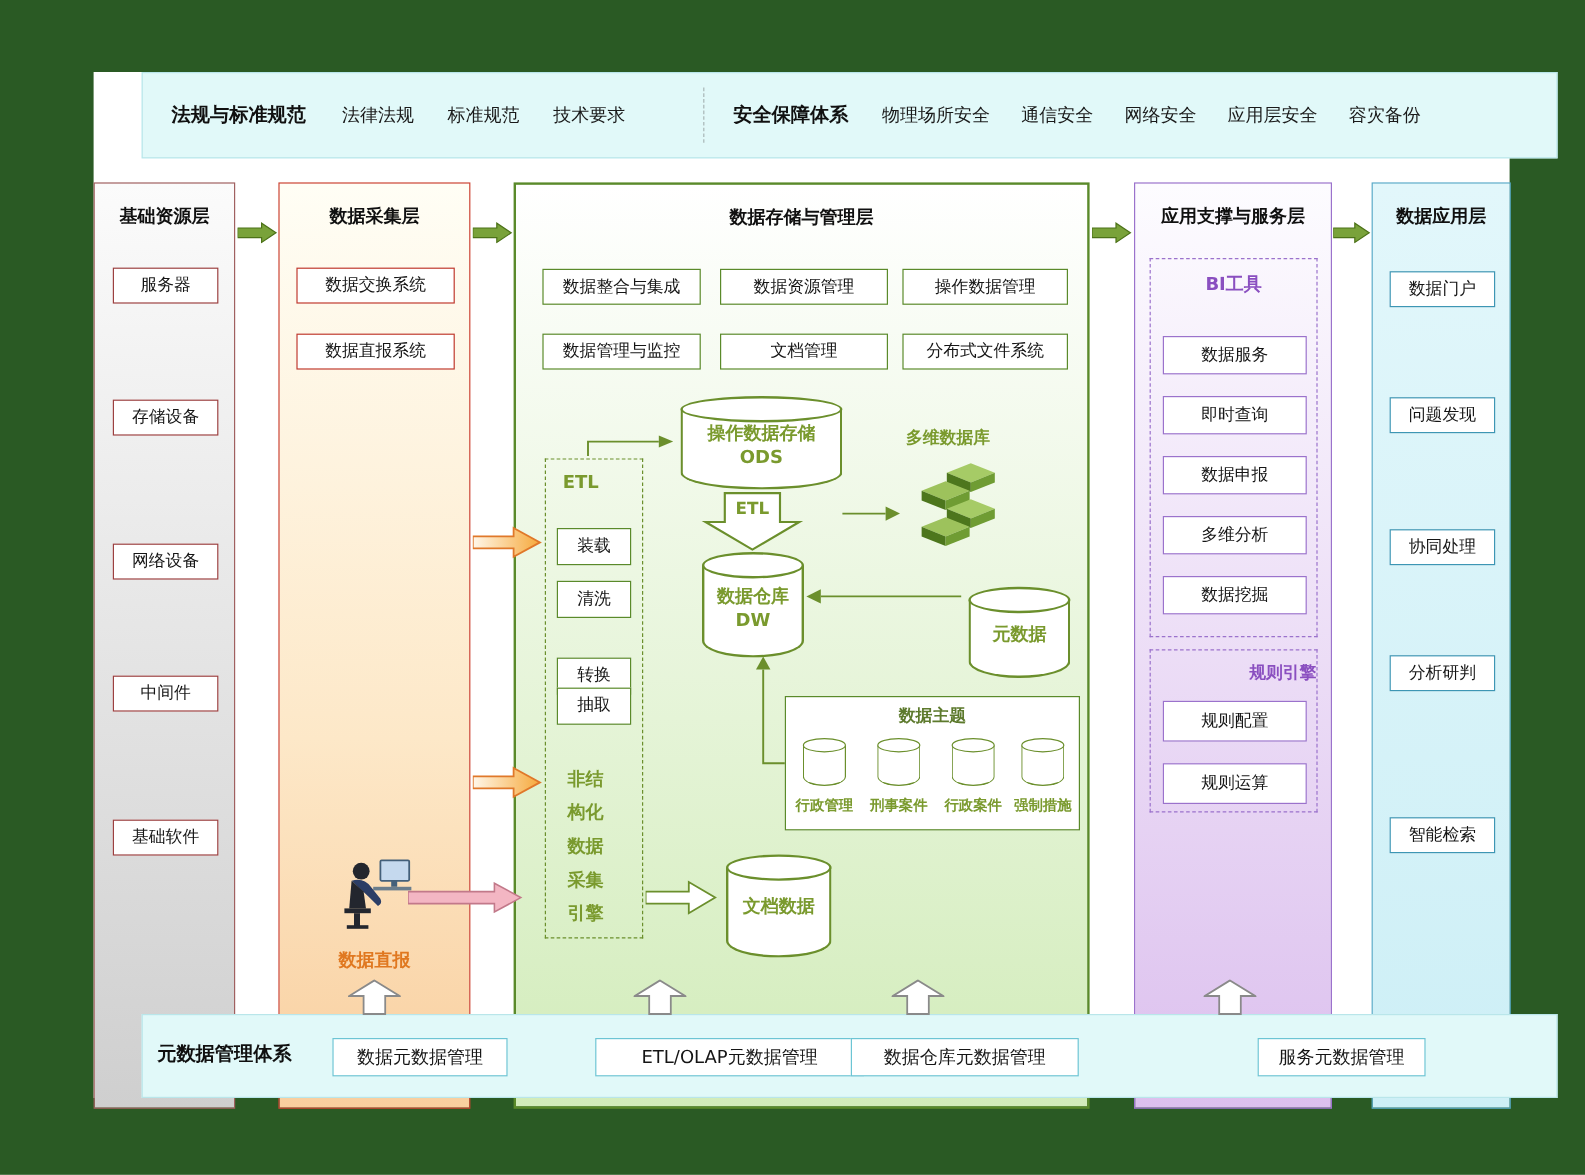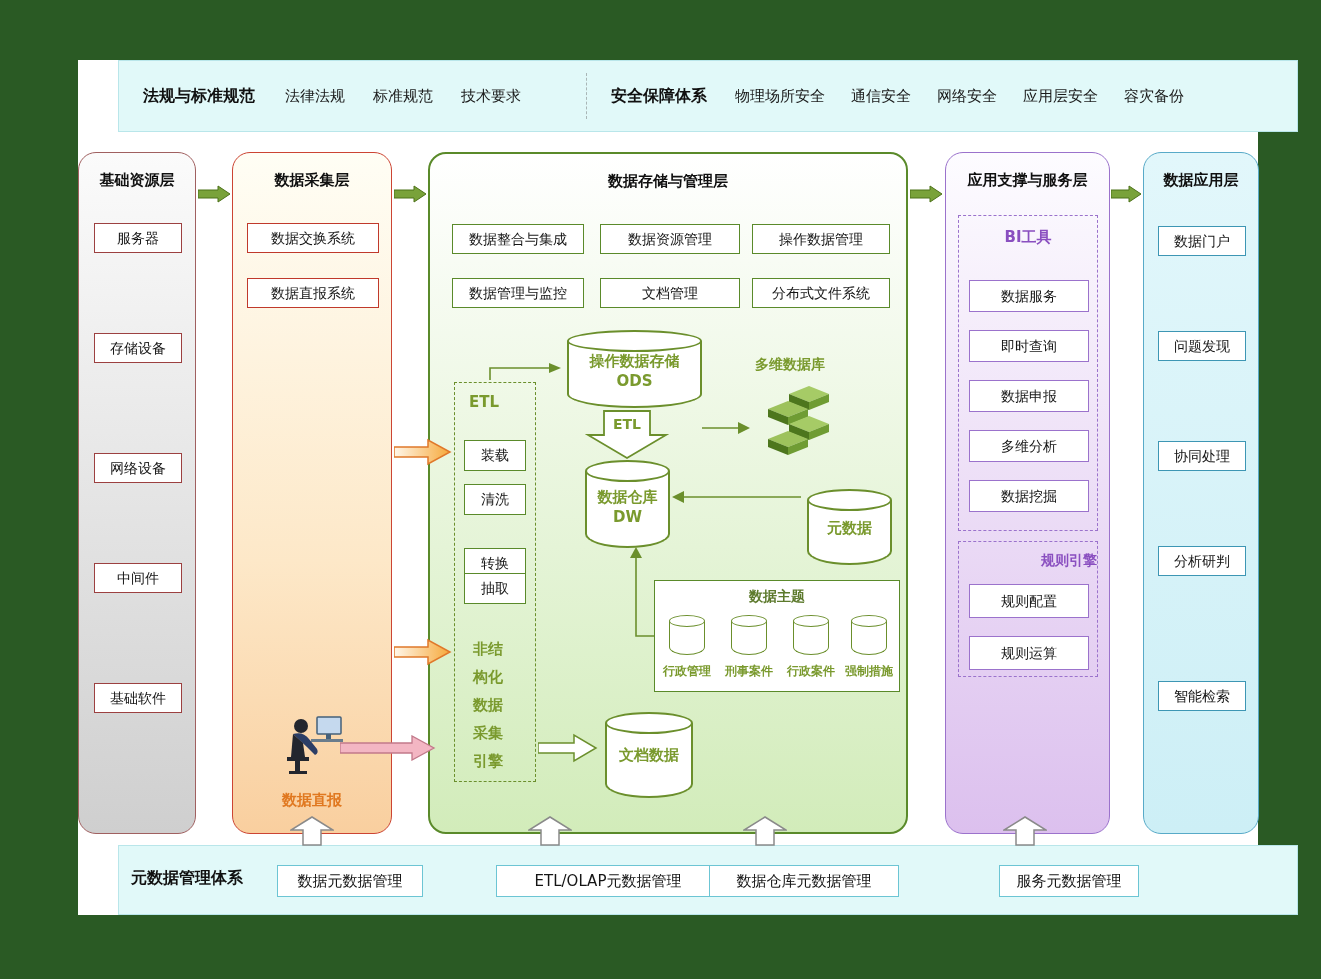--- a/index.html
+++ b/index.html
@@ -15,21 +15,21 @@
   .panel { position:absolute; left:78px; top:60px; width:1180px; height:855px; background:#ffffff; }
   .cbar {
     position:absolute; left:78px; width:1180px; height:72px;
     background:#e1f9f9; border:1px solid #b9e6ea;margin-left:40px;
   }
   .tb-group { position:absolute; top:0; bottom:0; display:flex; align-items:center; }
   .tb-title { font-weight:bold; font-size:16px; color:#101010; }
   .tb-item { font-size:15px; color:#1a1a1a; }
   .tb-divider { position:absolute; top:12px; bottom:12px; border-left:1px dashed #a9b6b6; }
 
-  .col { position:absolute; top:152px; height:682px;border-radius:18px; }
+  .col { position:absolute; top:152px; height:772px; }
   .col-resources { left:78px; width:118px; background:linear-gradient(180deg,#fbfbfb,#cfcfcf); border:1px solid #a06060; }
   .col-collection { left:232px; width:160px; background:linear-gradient(180deg,#fffef5 0%,#fde8c8 60%,#f9cf9f 100%); border:1.5px solid #cc4433; }
   .col-storage { left:428px; width:480px; background:linear-gradient(180deg,#ffffff,#d2ecba); border:2px solid #5a8a2a; }
   .col-services { left:945px; width:165px; background:linear-gradient(180deg,#fdfcff,#dcc0ee); border:1.5px solid #9b72cc; }
   .col-application { left:1143px; width:116px; background:linear-gradient(180deg,#e2f7fb,#cdeff6); border:1.5px solid #58aac8; }
 
   .coltitle { position:absolute; left:0; right:0; top:18px; text-align:center; font-weight:bold; font-size:15px; color:#101010; }
 
   .box {
     position:absolute; background:#fff; display:flex; align-items:center; justify-content:center;
@@ -240,21 +240,21 @@
   <div class="box b1" style="left:14px;top:288px;width:88px;height:30px;">协同处理</div>
   <div class="box b1" style="left:14px;top:393px;width:88px;height:30px;">分析研判</div>
   <div class="box b1" style="left:14px;top:528px;width:88px;height:30px;">智能检索</div>
 </div>
 
 <div class="cbar" style="top:845px;height:70px;">
   <div class="abs" style="left:12px;top:22px;font-weight:bold;font-size:16px;color:#101010;">元数据管理体系</div>
   <div class="box t1" style="left:158px;top:19px;width:146px;height:32px;">数据元数据管理</div>
   <div class="box t1" style="left:377px;top:19px;width:224px;height:32px;">ETL/OLAP元数据管理</div>
   <div class="box t1" style="left:590px;top:19px;width:190px;height:32px;">数据仓库元数据管理</div>
-  <div class="box t1" style="left:880px;top:19px;width:140px;height:32px;">服务元数据管理</div>
+  <div class="box t1" style="left:929px;top:19px;width:140px;height:32px;">服务元数据管理</div>
 </div>
 
 <svg class="abs" style="left:198px;top:185px;" width="34" height="18" viewBox="0 0 34 18">
     <polygon points="0,5 20,5 20,1 32,9 20,17 20,13 0,13" fill="#79a23a" stroke="#4c7218" stroke-width="1"></polygon>
   </svg>
 <svg class="abs" style="left:394px;top:185px;" width="34" height="18" viewBox="0 0 34 18">
     <polygon points="0,5 20,5 20,1 32,9 20,17 20,13 0,13" fill="#79a23a" stroke="#4c7218" stroke-width="1"></polygon>
   </svg>
 <svg class="abs" style="left:910px;top:185px;" width="34" height="18" viewBox="0 0 34 18">
     <polygon points="0,5 20,5 20,1 32,9 20,17 20,13 0,13" fill="#79a23a" stroke="#4c7218" stroke-width="1"></polygon>

